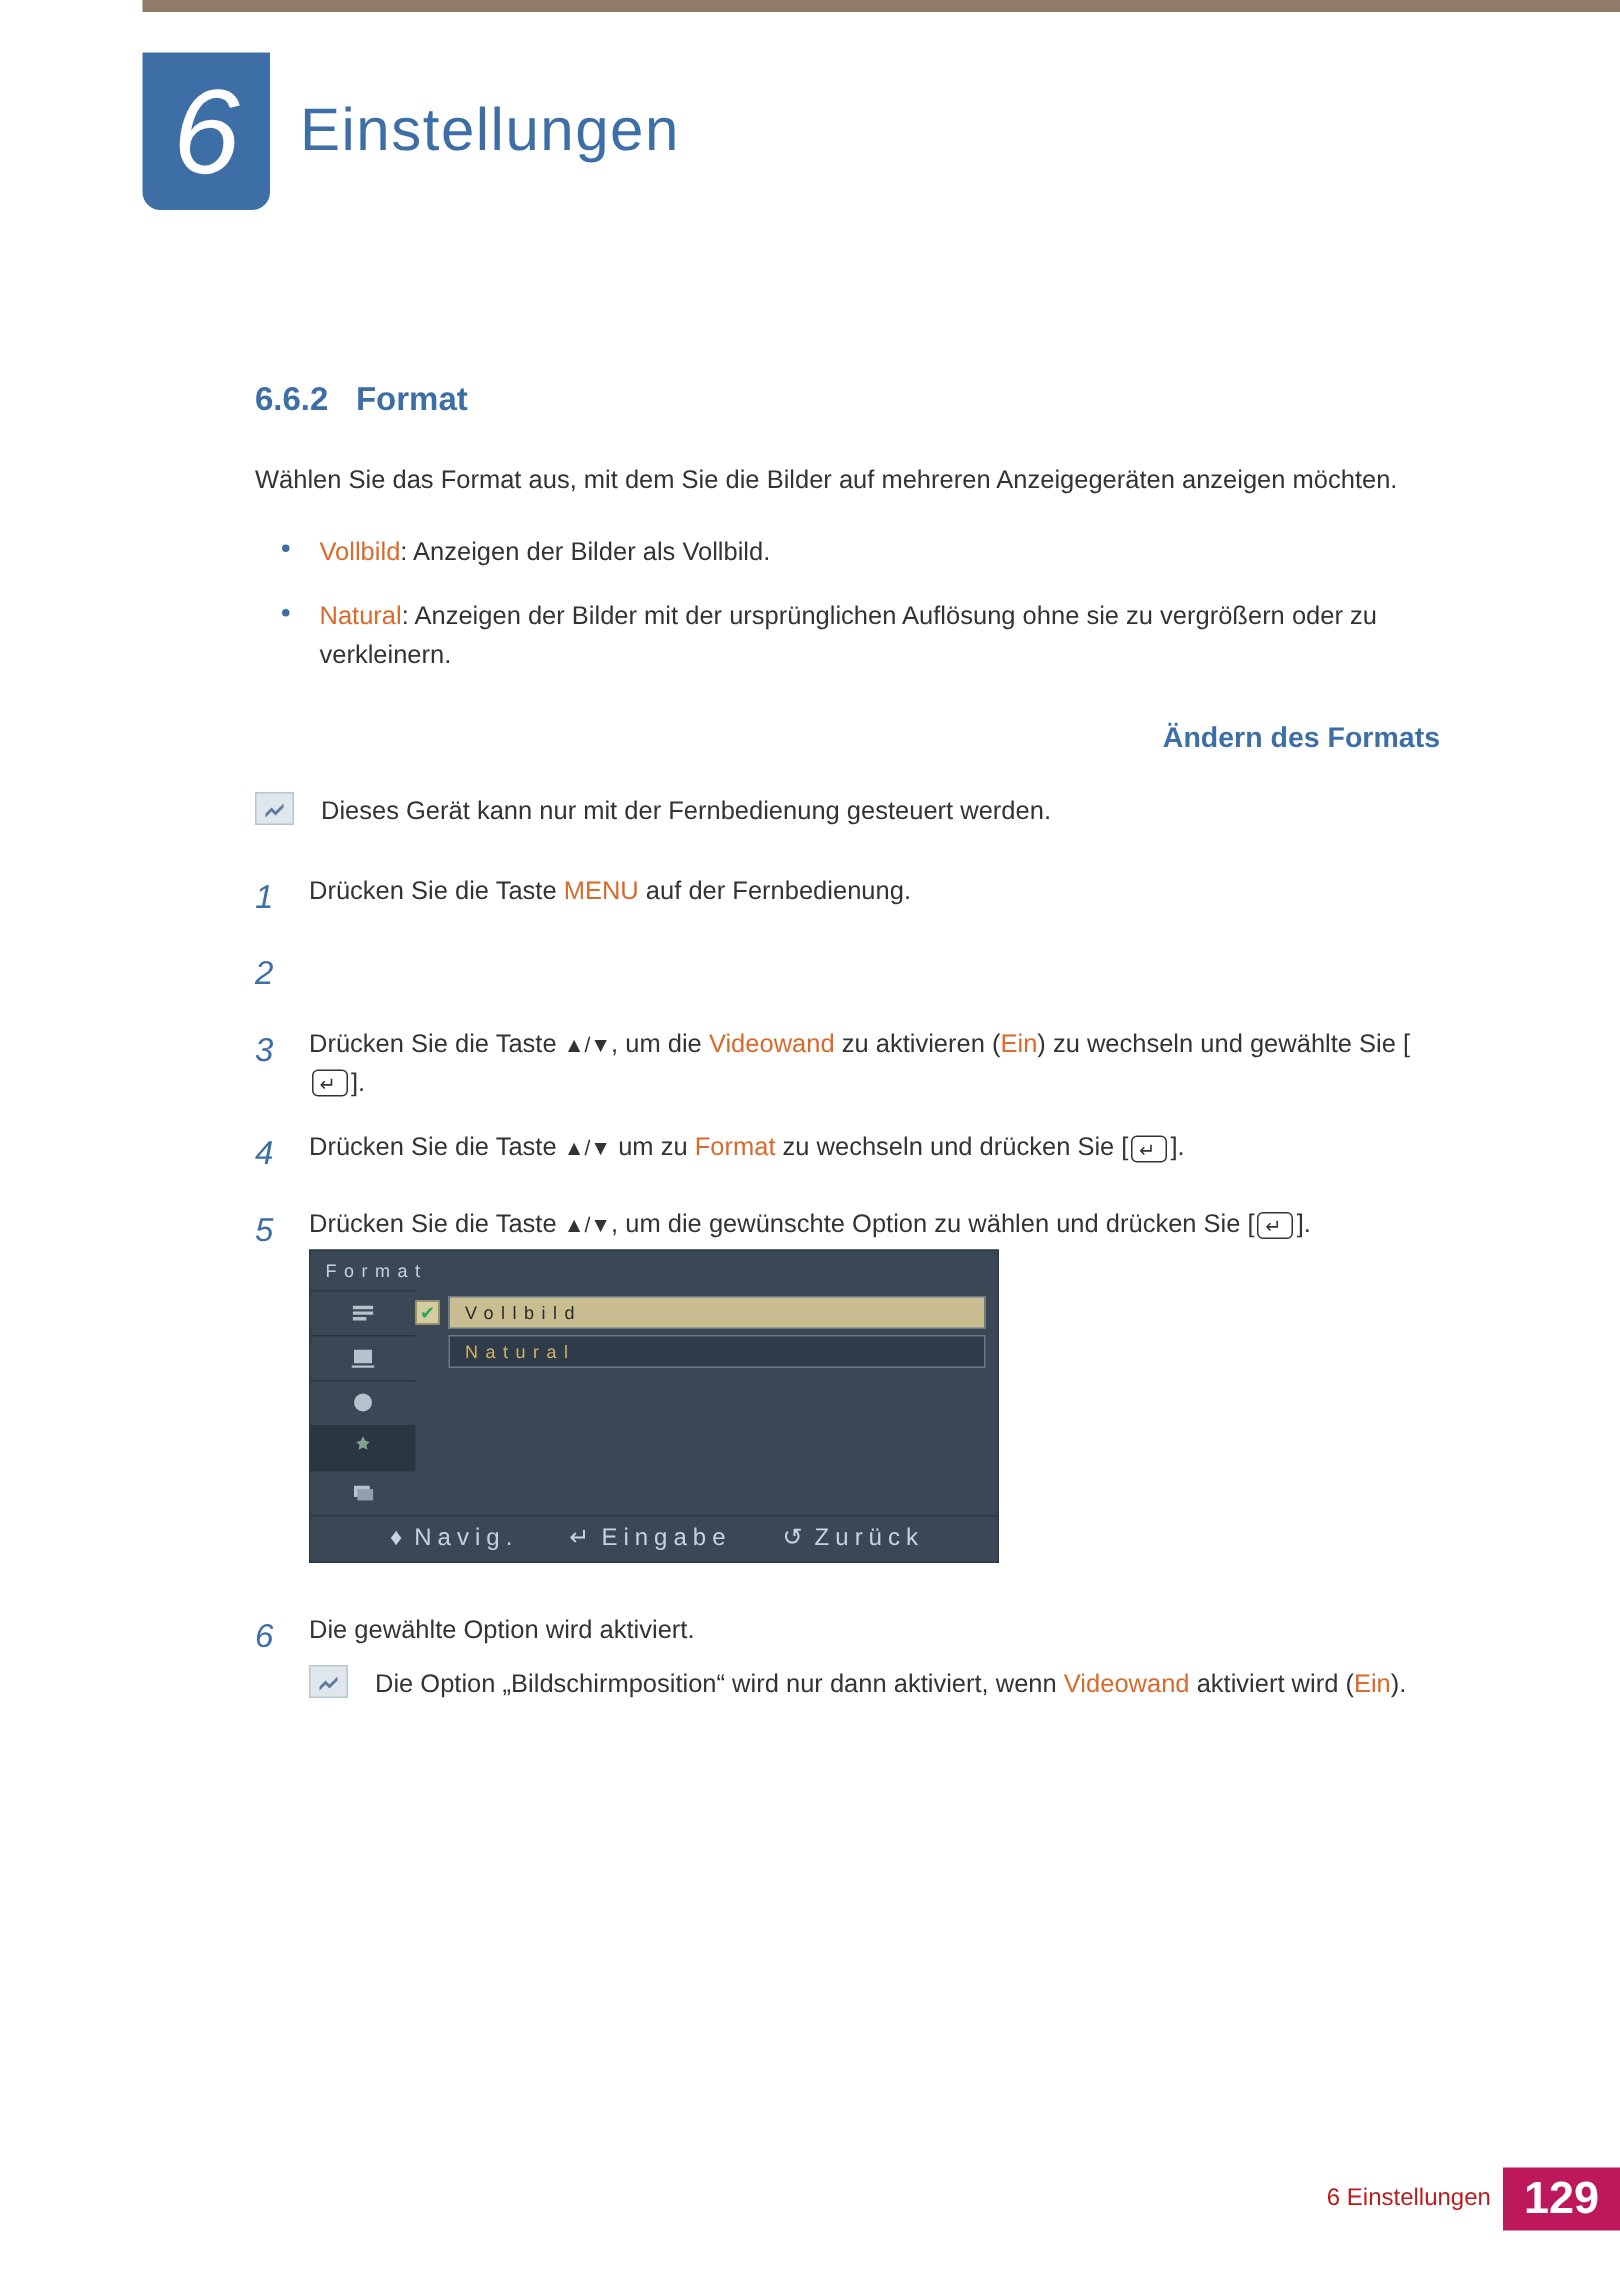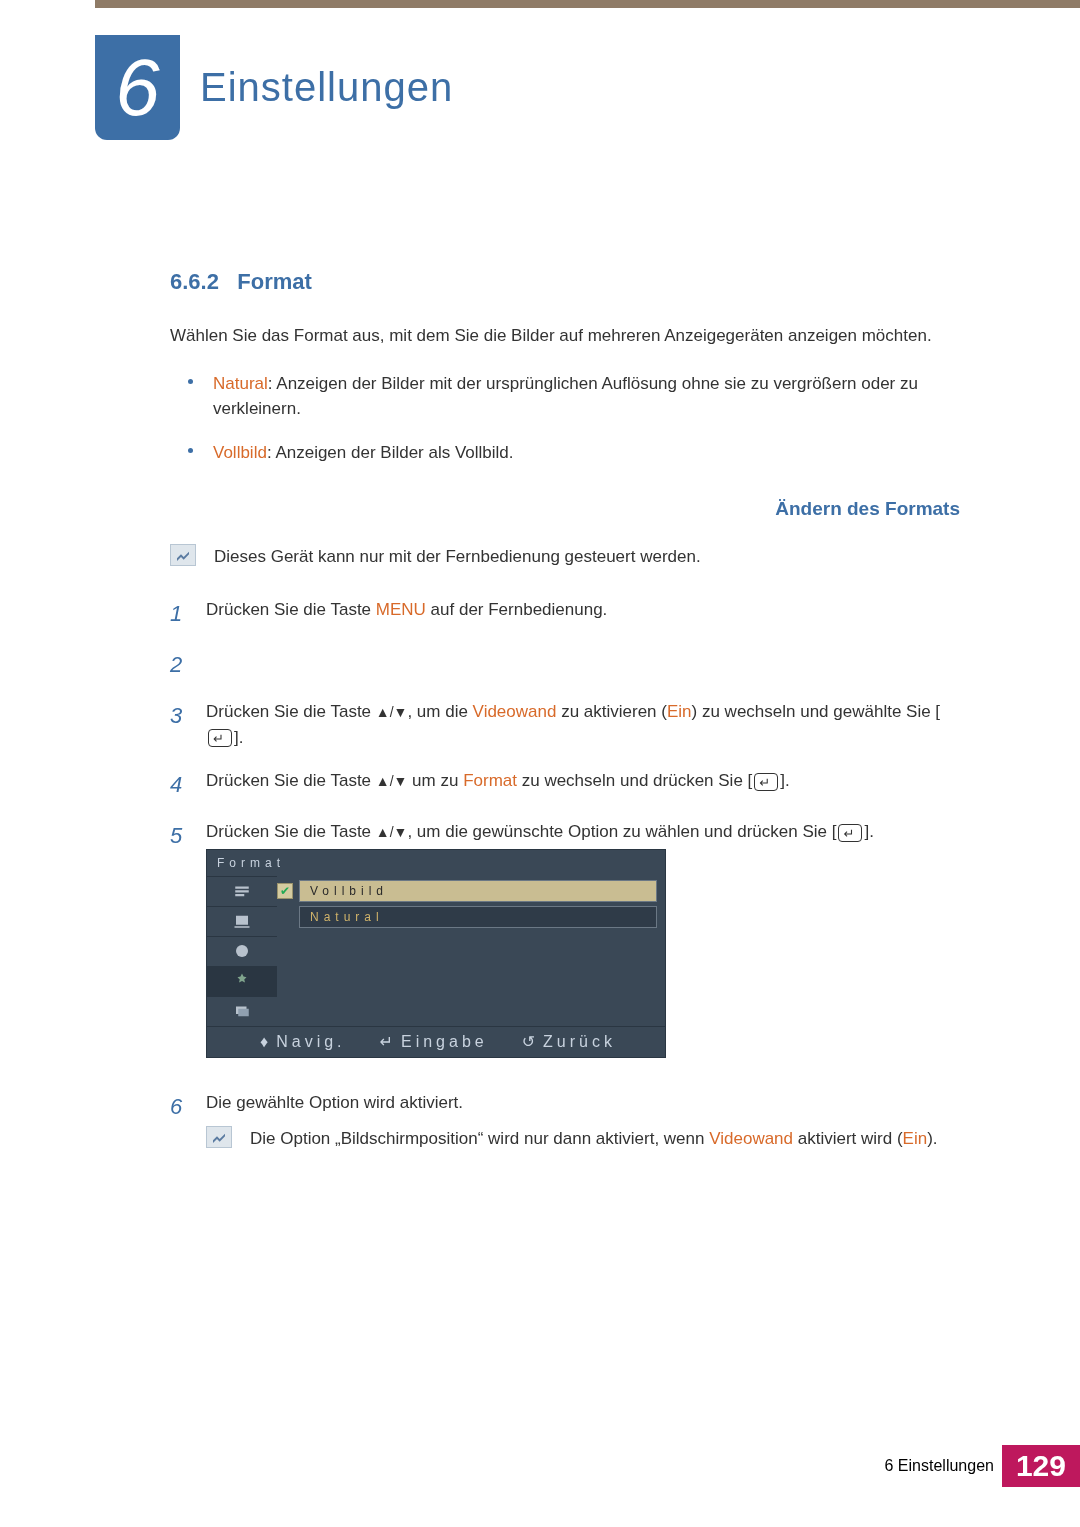--- a/index.html
+++ b/index.html
@@ -4,21 +4,21 @@
 <style>
   * { margin:0; padding:0; box-sizing:border-box; }
   body { font-family: Arial, Helvetica, sans-serif; background:#fff; color:#333; }
   .page { width:1080px; height:1527px; position:relative; background:#fff; }
   .top-bar { position:absolute; top:0; left:95px; right:0; height:8px; background:#8f7b67; }
   .chapter-tab { position:absolute; top:35px; left:95px; width:85px; height:105px;
                  background:#3d6fa6; border-radius:0 0 12px 12px; color:#fff;
                  display:flex; align-items:center; justify-content:center; }
   .chapter-tab .num { font-size:80px; font-weight:300; font-style:italic; line-height:1; }
   .chapter-title { position:absolute; top:65px; left:200px; font-size:40px; color:#3d6fa6; letter-spacing:1px; }
-  .content { position:absolute; top:265px; left:170px; width:790px; font-size:17px; line-height:1.5; color:#333; }
+  .content { position:absolute; top:249px; left:170px; width:790px; font-size:17px; line-height:1.5; color:#333; }
   .section-head { color:#3d6fa6; font-size:22px; font-weight:bold; margin-bottom:25px; }
   .intro-p { margin-bottom:22px;margin-top:23px; }
   .bullet-list { list-style:none; margin:0 0 30px 18px; }
   .bullet-list li { position:relative; padding-left:25px; margin-bottom:18px; }
   .bullet-list li::before { content:""; position:absolute; left:0; top:8px; width:5px; height:5px;
                             border-radius:50%; background:#3d6fa6; }
   .term { color:#d86a2a; }
   .sub-head { color:#3d6fa6; font-size:19px; font-weight:bold; margin:10px 0 20px;text-align:right; }
   .note-row { display:flex; align-items:flex-start; gap:18px; margin-bottom:28px;text-align:center; }
   .note-icon { width:26px; height:22px; background:#dfe6ec; border:1px solid #b8c6d3;
@@ -43,21 +43,21 @@
   .osd-row { display:flex; align-items:center; gap:6px; margin-bottom:4px; }
   .osd-check { width:16px; height:16px; background:#d4cba0; color:#2a5; font-size:12px;
                display:flex; align-items:center; justify-content:center; border:1px solid #9a936c; }
   .osd-opt { flex:1; border:1px solid #6b7885; background:#2f3b48; color:#d0b36a;
              padding:1px 10px; letter-spacing:5px; font-size:12px; }
   .osd-opt.sel { background:#c9bd92; color:#2a2a2a; }
   .osd-foot { border-top:1px solid #2a3642; padding:3px 0; display:flex; justify-content:center;
               gap:30px; color:#c8d2de; letter-spacing:4px; font-size:16px; }
   .osd-foot span::before { content:""; display:inline-block; margin-right:4px; }
   .footer { position:absolute; bottom:40px; right:0; display:flex; align-items:center; }
-  .footer-label { color:#000000; font-size:16px; margin-right:8px; }
+  .footer-label { color:#b91c1c; font-size:16px; margin-right:8px; }
   .footer-page { background:#be185d; color:#fff; font-size:30px; font-weight:bold;
                  padding:4px 14px; }
   .note-text-inline .term { color:#d86a2a; }
 </style>
 </head>
 <body>
 
 <div class="page">
   <div class="top-bar"></div>
   <div class="chapter-tab">
@@ -68,24 +68,24 @@
   <div class="content">
     <div class="section-head">
       <span>6.6.2</span>&nbsp;&nbsp;
       <span>Format</span>
     </div>
 
     <p class="intro-p">Wählen Sie das Format aus, mit dem Sie die Bilder auf mehreren Anzeigegeräten anzeigen möchten.</p>
 
     <ul class="bullet-list">
       <li>
-        <span class="term">Natural</span><span>: Anzeigen der Bilder mit der ursprünglichen Auflösung ohne sie zu vergrößern oder zu verkleinern.</span>
+        <span class="term">Vollbild</span><span>: Anzeigen der Bilder als Vollbild.</span>
       </li>
       <li>
-        <span class="term">Vollbild</span><span>: Anzeigen der Bilder als Vollbild.</span>
+        <span class="term">Natural</span><span>: Anzeigen der Bilder mit der ursprünglichen Auflösung ohne sie zu vergrößern oder zu verkleinern.</span>
       </li>
     </ul>
 
     <div class="sub-head">Ändern des Formats</div>
 
     <div class="note-row">
       <div class="note-icon">
         <svg viewBox="0 0 24 24">
             <path fill="#5b7ba1" d="M3 17l6-6 4 4 8-8v4l-8 8-4-4-6 6z"></path>
           </svg>

